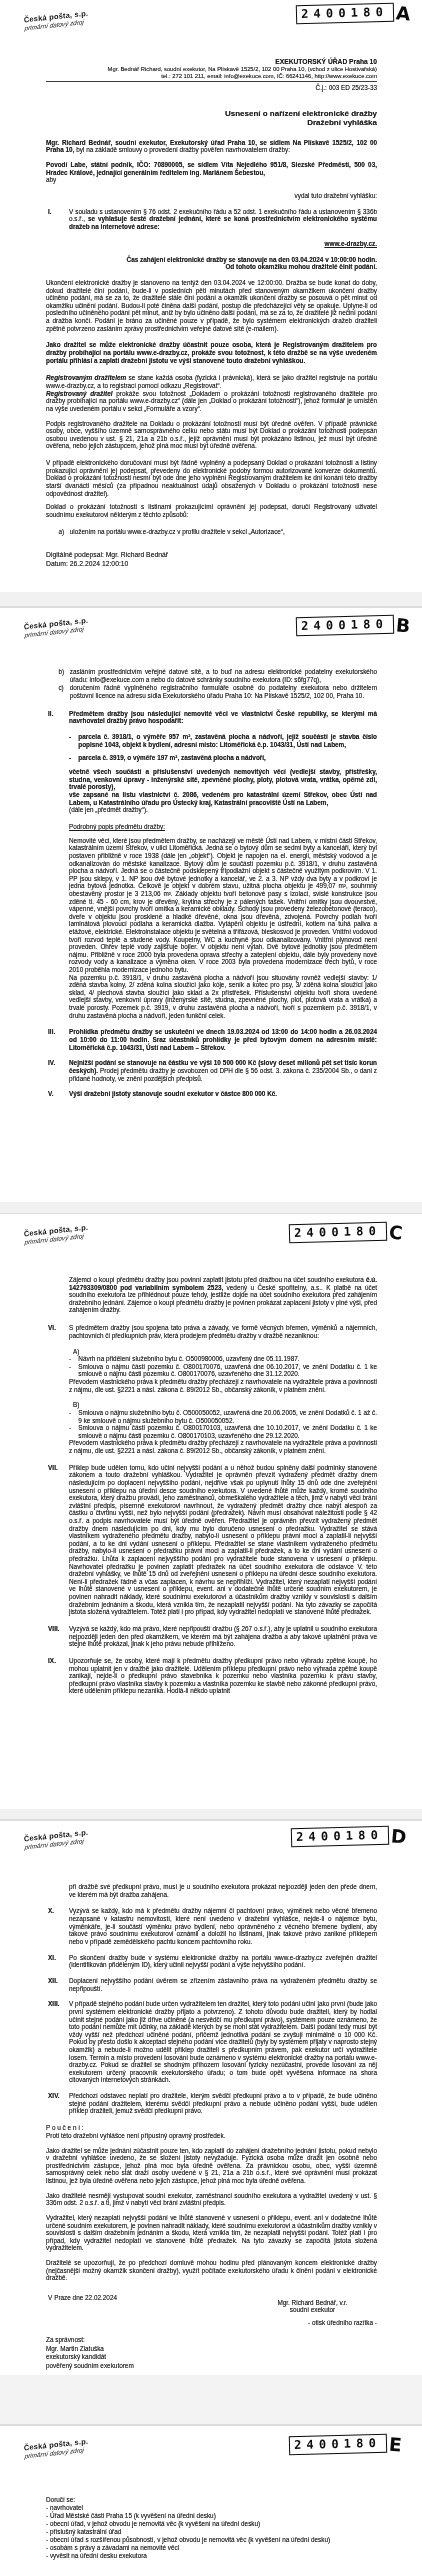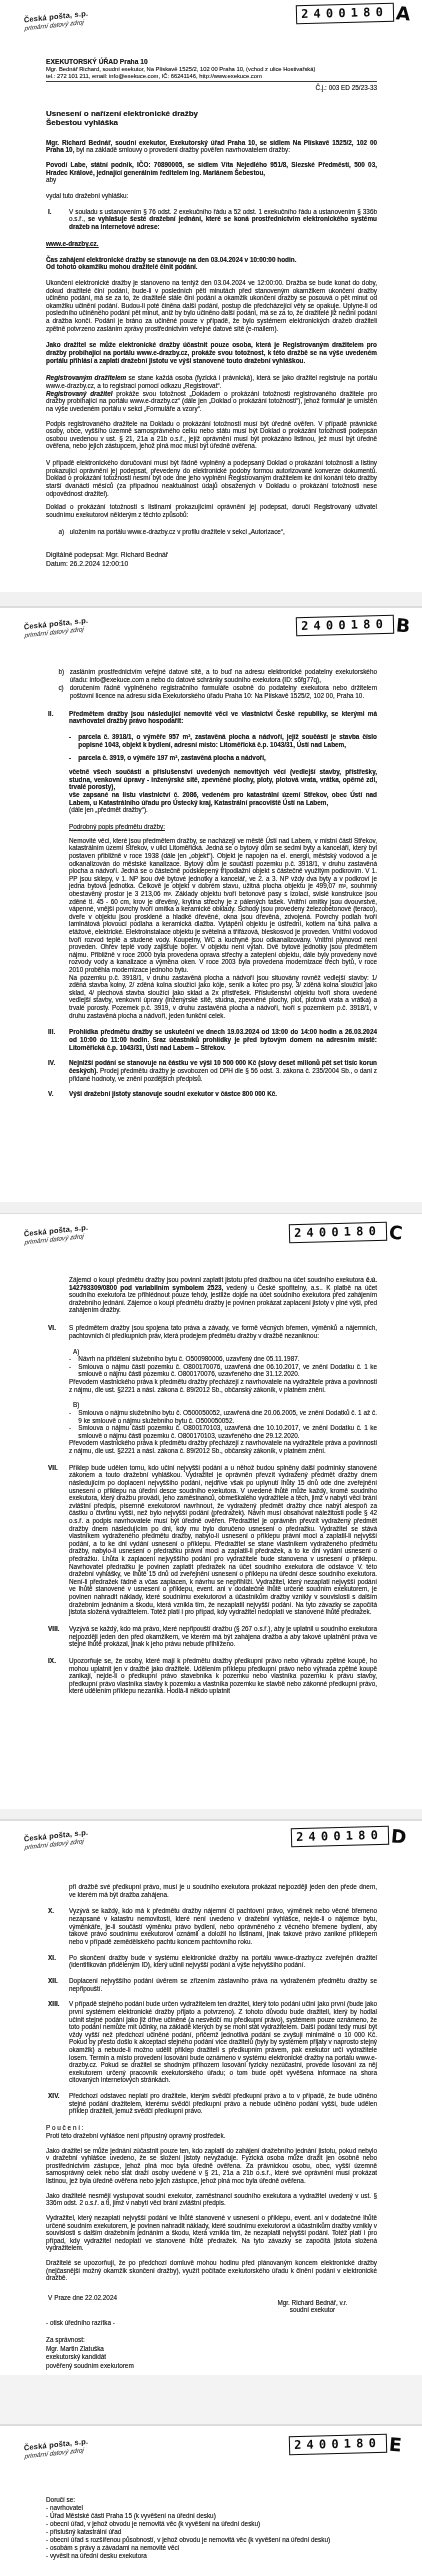--- a/index.html
+++ b/index.html
@@ -15,21 +15,21 @@
   
   .barcode{position:absolute;white-space:nowrap;}
   .bbox{display:inline-block;border:1.5px solid #0c0c0c;padding:1px 5.2px 2.1px 4.1px;transform:rotate(-1.4deg);}
   .digits{font-family:"DejaVu Sans Mono","Liberation Mono",monospace;font-weight:700;font-size:12px;
           letter-spacing:5.2px;color:#0c0c0c;}
   .bletter{display:inline-block;font-family:"DejaVu Sans",sans-serif;font-weight:800;font-size:18.5px;
            color:#0c0c0c;transform:rotate(5deg);vertical-align:top;margin-left:2.1px;line-height:20.6px;}
   
   .content{position:absolute;left:46px;width:331px;font-size:6.4px;line-height:7.6px;
            text-align:justify;text-shadow:0 0 0.2px rgba(10,10,10,.5);}
-  .center{text-align:left;}
+  .center{text-align:right;}
   .right{text-align:right;}
   .b{font-weight:700;}
   .u{text-decoration:underline;}
   .bi{font-weight:700;font-style:italic;}
   .hdr-office{font-weight:700;font-size:6.7px;}
   .hdr-line{font-size:5.8px;line-height:7px;}
   .rule{border-bottom:1.3px solid #3b3b3b;margin-top:1.5px;}
   .cj{font-size:6.4px;margin-top:1.5px;}
   .doc-title{font-size:8px;line-height:9.8px;font-weight:700;}
   .item{display:flex;margin:0;}
@@ -67,21 +67,21 @@
       <span class="bbox"><span class="digits">2400180</span></span><span class="bletter">A</span>
     </div>
     <div class="content" style="top:58px;">
       <div class="center hdr-office">EXEKUTORSKÝ ÚŘAD Praha 10</div>
       <div class="center hdr-line">Mgr. Bednář Richard, soudní exekutor, Na Plískavě 1525/2, 102 00 Praha 10,  (vchod z ulice Hostivařská)</div>
       <div class="center hdr-line">tel.: 272 101 211, email: info@exekuce.com, IČ: 66241146, http://www.exekuce.com</div>
       <div class="rule"></div>
       <div class="right cj">Č.j.: 003 ED 25/23-33</div>
       <div class="center doc-title mt34">
         <div>Usnesení o nařízení elektronické dražby</div>
-        <div>Šebestou vyhláška</div>
+        <div>Dražební vyhláška</div>
       </div>
       <p class="mt20"><span class="b">Mgr. Richard Bednář, soudní exekutor, Exekutorský úřad Praha 10, se sídlem Na Plískavě 1525/2, 102 00 Praha 10,</span><span> byl na základě smlouvy o provedení dražby pověřen navrhovatelem dražby:</span></p>
       <p class="mt14 b">Povodí Labe, státní podnik, IČO: 70890005, se sídlem Víta Nejedlého 951/8, Slezské Předměstí, 500 03, Hradec Králové, jednající generálním ředitelem Ing. Mariánem Šebestou,</p>
       <p>aby</p>
       <p class="center mt16">vydal tuto dražební vyhlášku:</p>
       <div class="item mt16">
         <span class="num">I.</span>
         <span class="bdy"><span>V souladu s ustanovením § 76 odst. 2 exekučního řádu a 52 odst. 1 exekučního řádu a ustanovením § 336b o.s.ř., </span><span class="b">se vyhlašuje šesté dražební jednání, které se koná prostřednictvím elektronického systému dražeb na internetové adrese:</span></span>
       </div>
       <p class="center mt18 b u">www.e-drazby.cz.</p>

